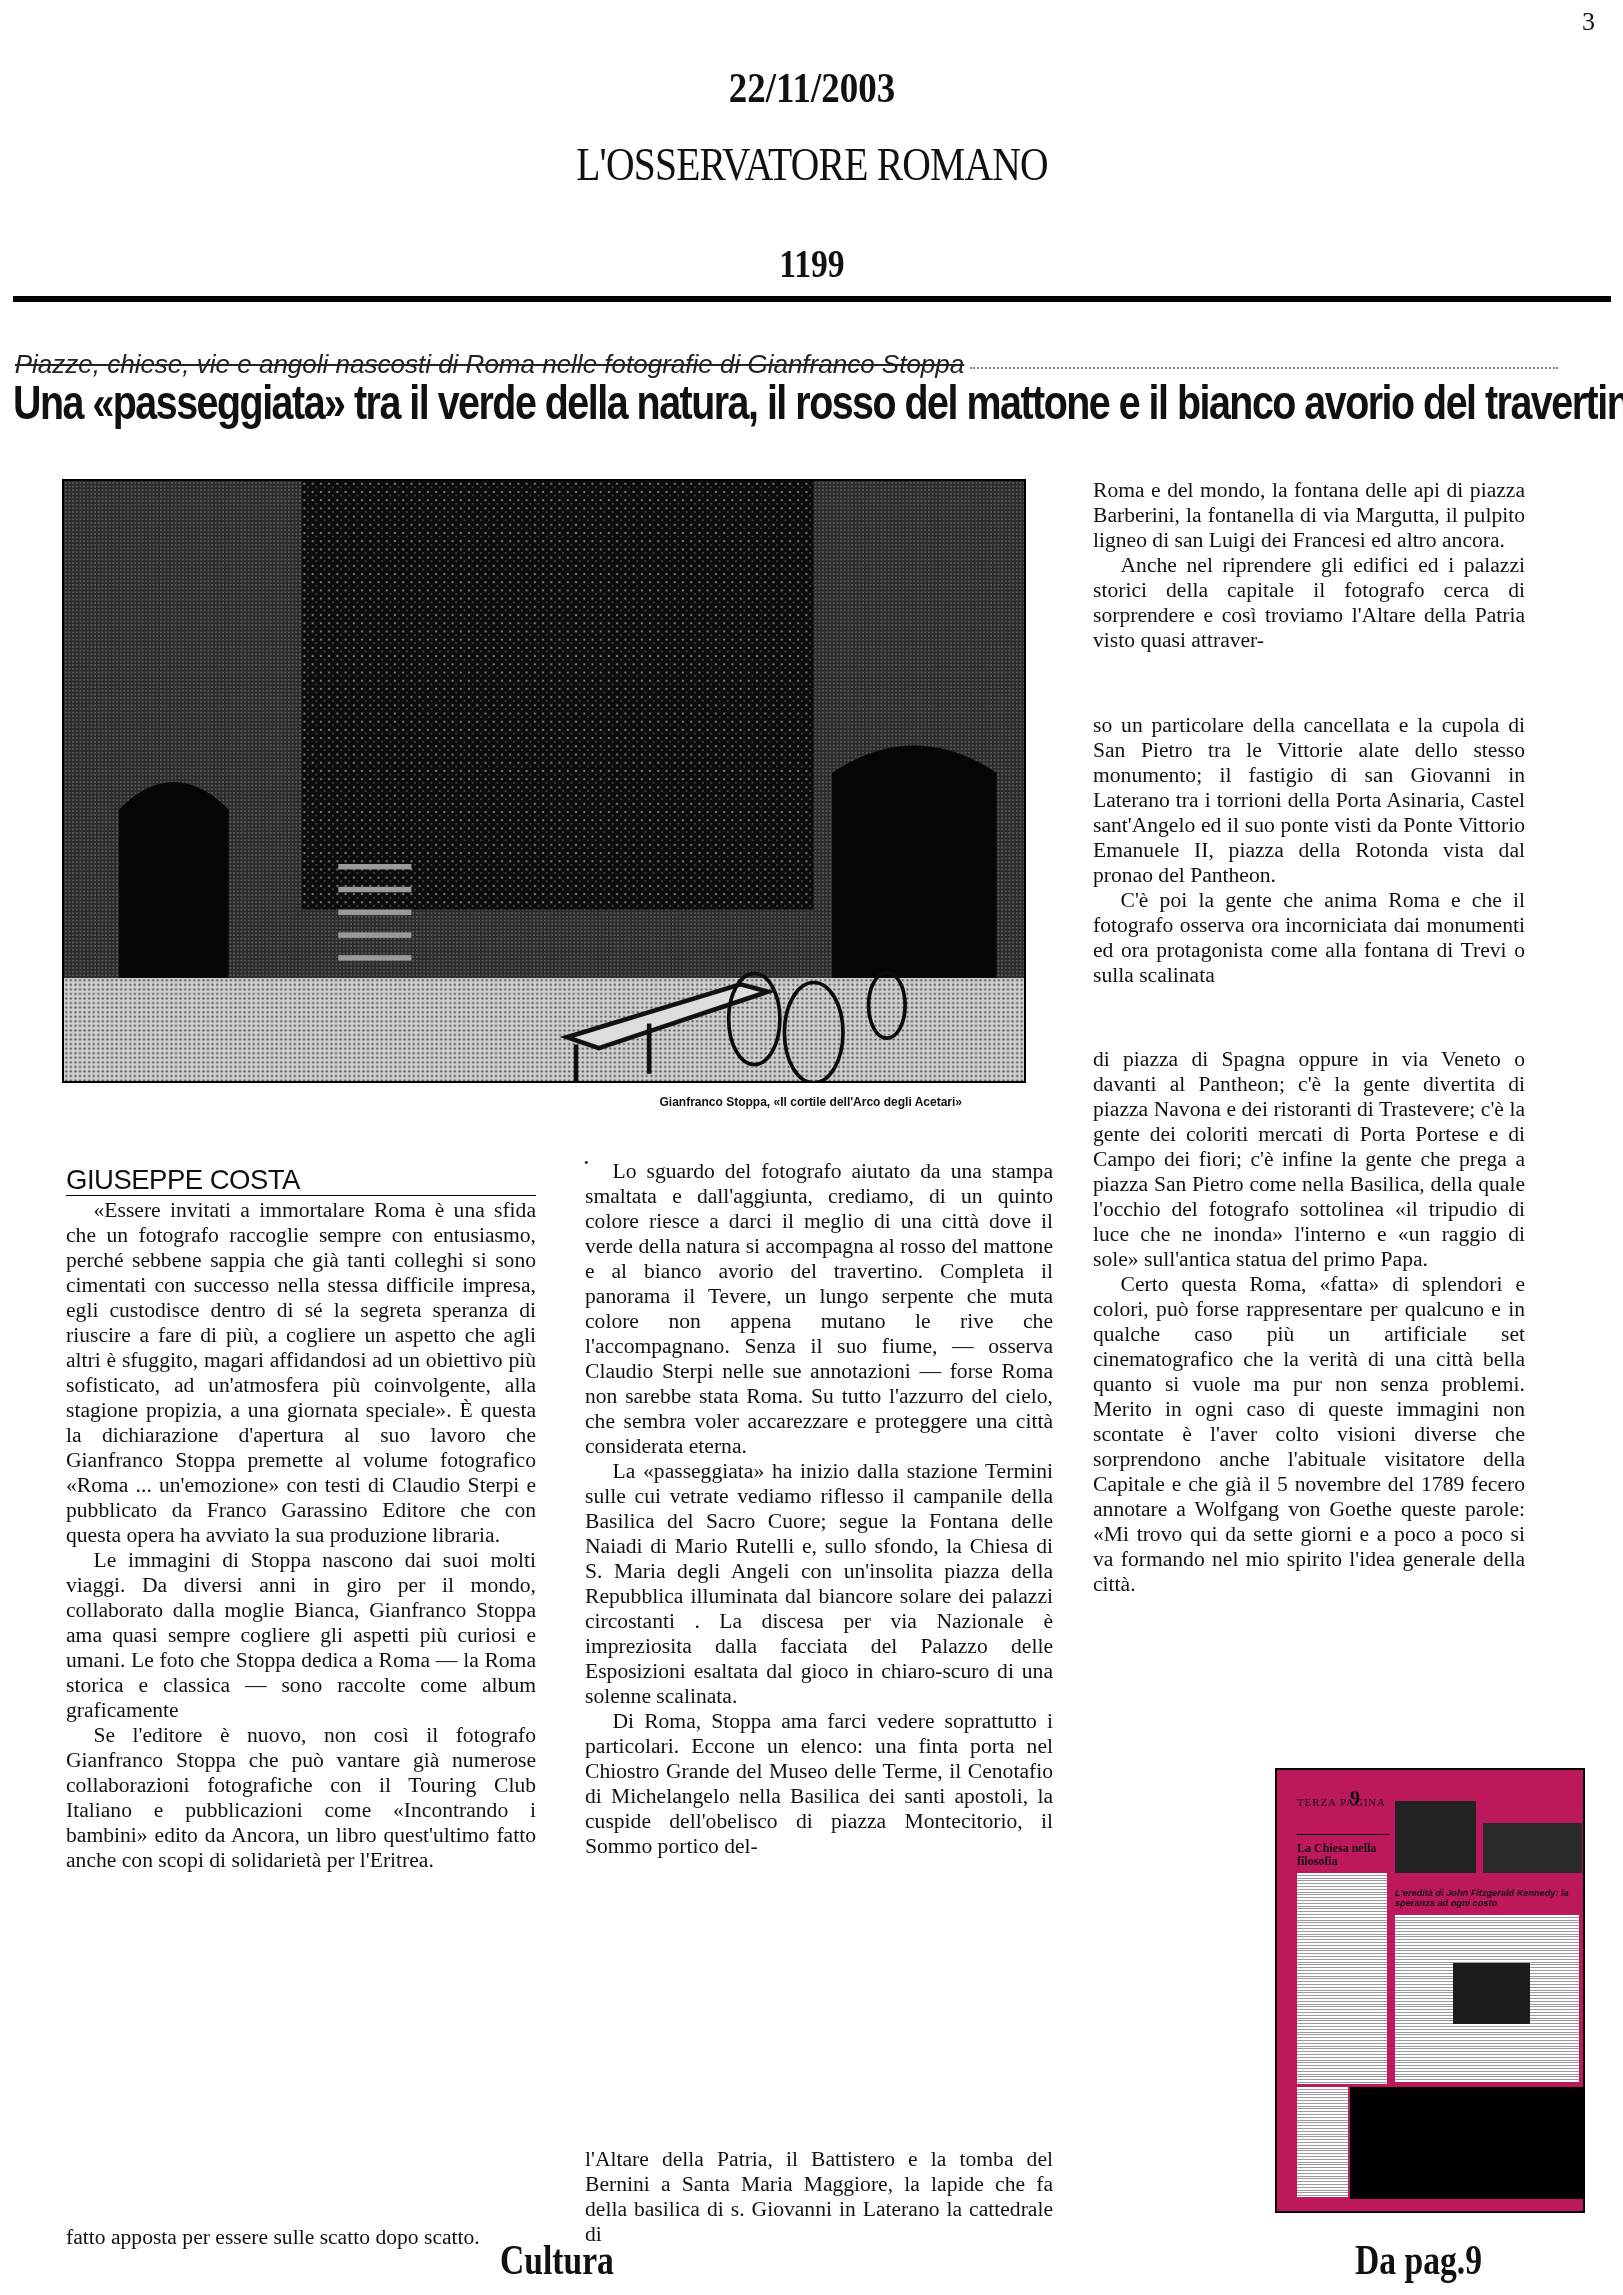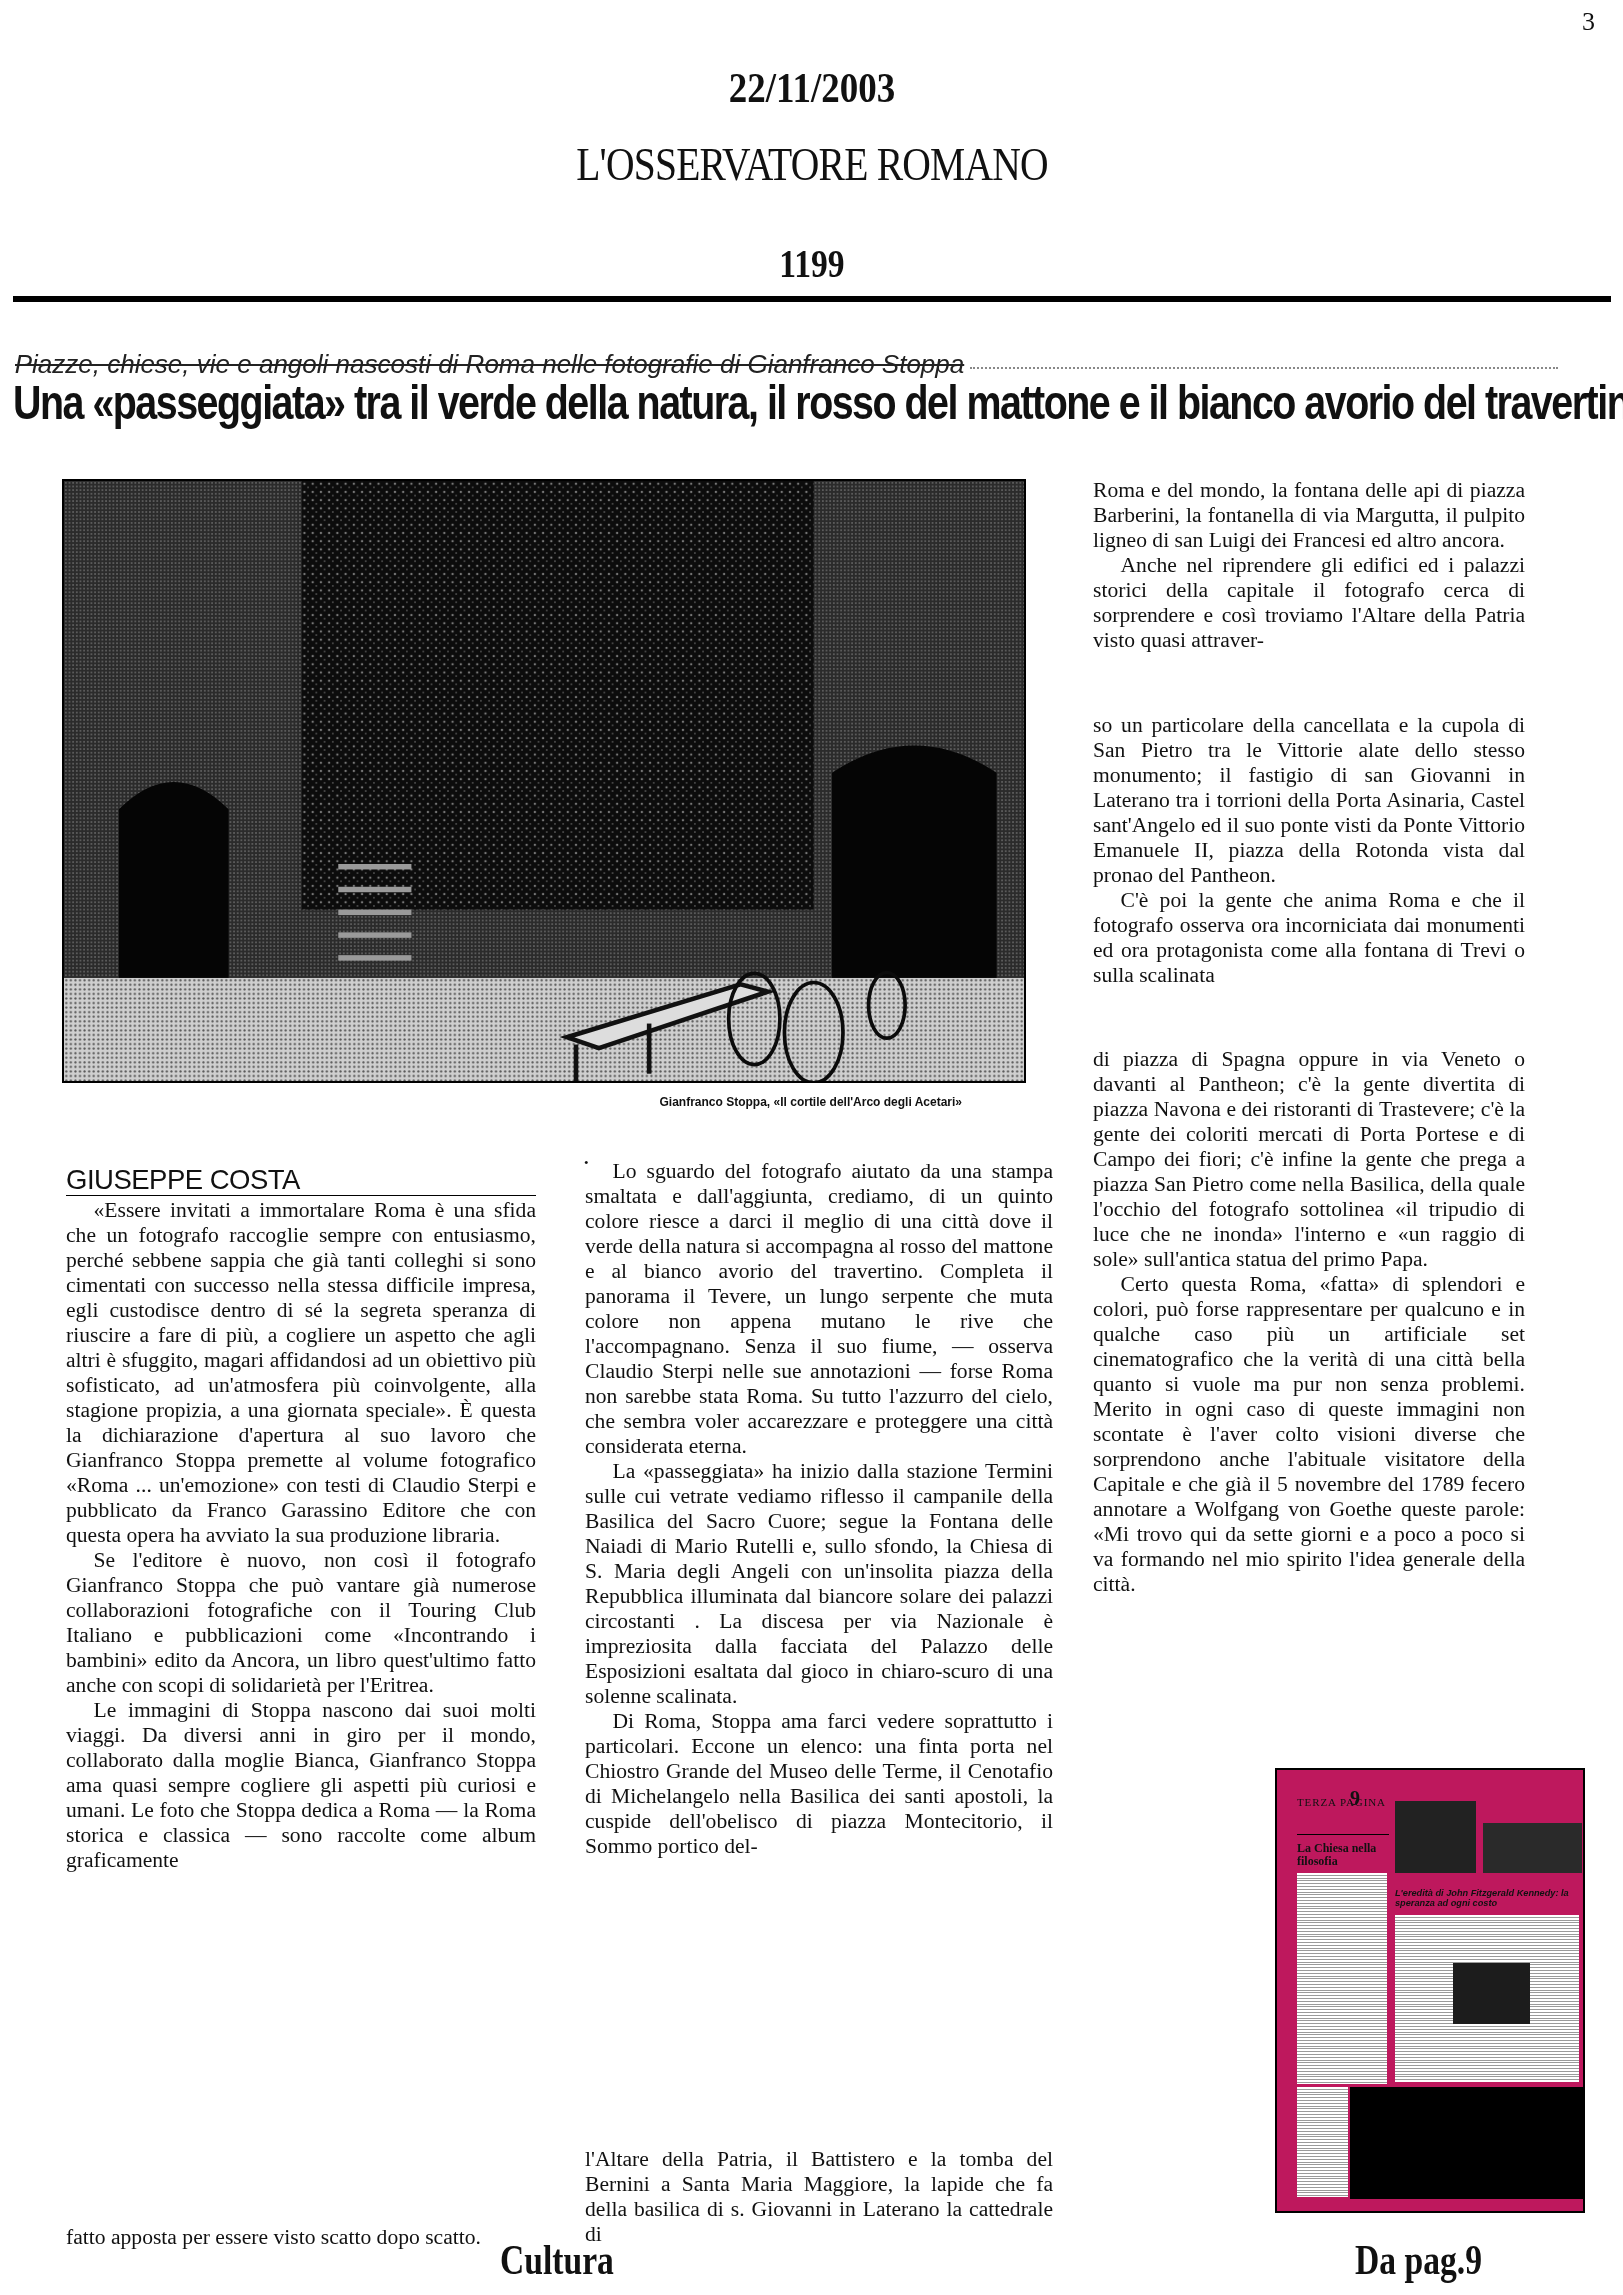--- a/index.html
+++ b/index.html
@@ -108,25 +108,25 @@
     </g>
   </svg>
 </div>
 <div class="abs caption">Gianfranco Stoppa, «Il cortile dell'Arco degli Acetari»</div>
 
 <div class="abs byline">GIUSEPPE COSTA</div>
 <div class="abs marker">•</div>
 
 <div class="col col-1">
   <p>«Essere invitati a immortalare Roma è una sfida che un fotografo raccoglie sempre con entusiasmo, perché sebbene sappia che già tanti colleghi si sono cimentati con successo nella stessa difficile impresa, egli custodisce dentro di sé la segreta speranza di riuscire a fare di più, a cogliere un aspetto che agli altri è sfuggito, magari affidandosi ad un obiettivo più sofisticato, ad un'atmosfera più coinvolgente, alla stagione propizia, a una giornata speciale». È questa la dichiarazione d'apertura al suo lavoro che Gianfranco Stoppa premette al volume fotografico «Roma ... un'emozione» con testi di Claudio Sterpi e pubblicato da Franco Garassino Editore che con questa opera ha avviato la sua produzione libraria.</p>
+  <p>Le immagini di Stoppa nascono dai suoi molti viaggi. Da diversi anni in giro per il mondo, collaborato dalla moglie Bianca, Gianfranco Stoppa ama quasi sempre cogliere gli aspetti più curiosi e umani. Le foto che Stoppa dedica a Roma — la Roma storica e classica — sono raccolte come album graficamente</p>
   <p>Se l'editore è nuovo, non così il fotografo Gianfranco Stoppa che può vantare già numerose collaborazioni fotografiche con il Touring Club Italiano e pubblicazioni come «Incontrando i bambini» edito da Ancora, un libro quest'ultimo fatto anche con scopi di solidarietà per l'Eritrea.</p>
-  <p>Le immagini di Stoppa nascono dai suoi molti viaggi. Da diversi anni in giro per il mondo, collaborato dalla moglie Bianca, Gianfranco Stoppa ama quasi sempre cogliere gli aspetti più curiosi e umani. Le foto che Stoppa dedica a Roma — la Roma storica e classica — sono raccolte come album graficamente</p>
 </div>
 <div class="col col-1b">
-  <p class="noindent">fatto apposta per essere visto scatto dopo scatto.</p>
+  <p class="noindent">fatto apposta per essere sulle scatto dopo scatto.</p>
 </div>
 
 <div class="col col-2">
   <p>Lo sguardo del fotografo aiutato da una stampa smaltata e dall'aggiunta, crediamo, di un quinto colore riesce a darci il meglio di una città dove il verde della natura si accompagna al rosso del mattone e al bianco avorio del travertino. Completa il panorama il Tevere, un lungo serpente che muta colore non appena mutano le rive che l'accompagnano. Senza il suo fiume, — osserva Claudio Sterpi nelle sue annotazioni — forse Roma non sarebbe stata Roma. Su tutto l'azzurro del cielo, che sembra voler accarezzare e proteggere una città considerata eterna.</p>
   <p>La «passeggiata» ha inizio dalla stazione Termini sulle cui vetrate vediamo riflesso il campanile della Basilica del Sacro Cuore; segue la Fontana delle Naiadi di Mario Rutelli e, sullo sfondo, la Chiesa di S. Maria degli Angeli con un'insolita piazza della Repubblica illuminata dal biancore solare dei palazzi circostanti . La discesa per via Nazionale è impreziosita dalla facciata del Palazzo delle Esposizioni esaltata dal gioco in chiaro-scuro di una solenne scalinata.</p>
   <p>Di Roma, Stoppa ama farci vedere soprattutto i particolari. Eccone un elenco: una finta porta nel Chiostro Grande del Museo delle Terme, il Cenotafio di Michelangelo nella Basilica dei santi apostoli, la cuspide dell'obelisco di piazza Montecitorio, il Sommo portico del-</p>
 </div>
 <div class="col col-2b">
   <p class="noindent">l'Altare della Patria, il Battistero e la tomba del Bernini a Santa Maria Maggiore, la lapide che fa della basilica di s. Giovanni in Laterano la cattedrale di</p>
 </div>

